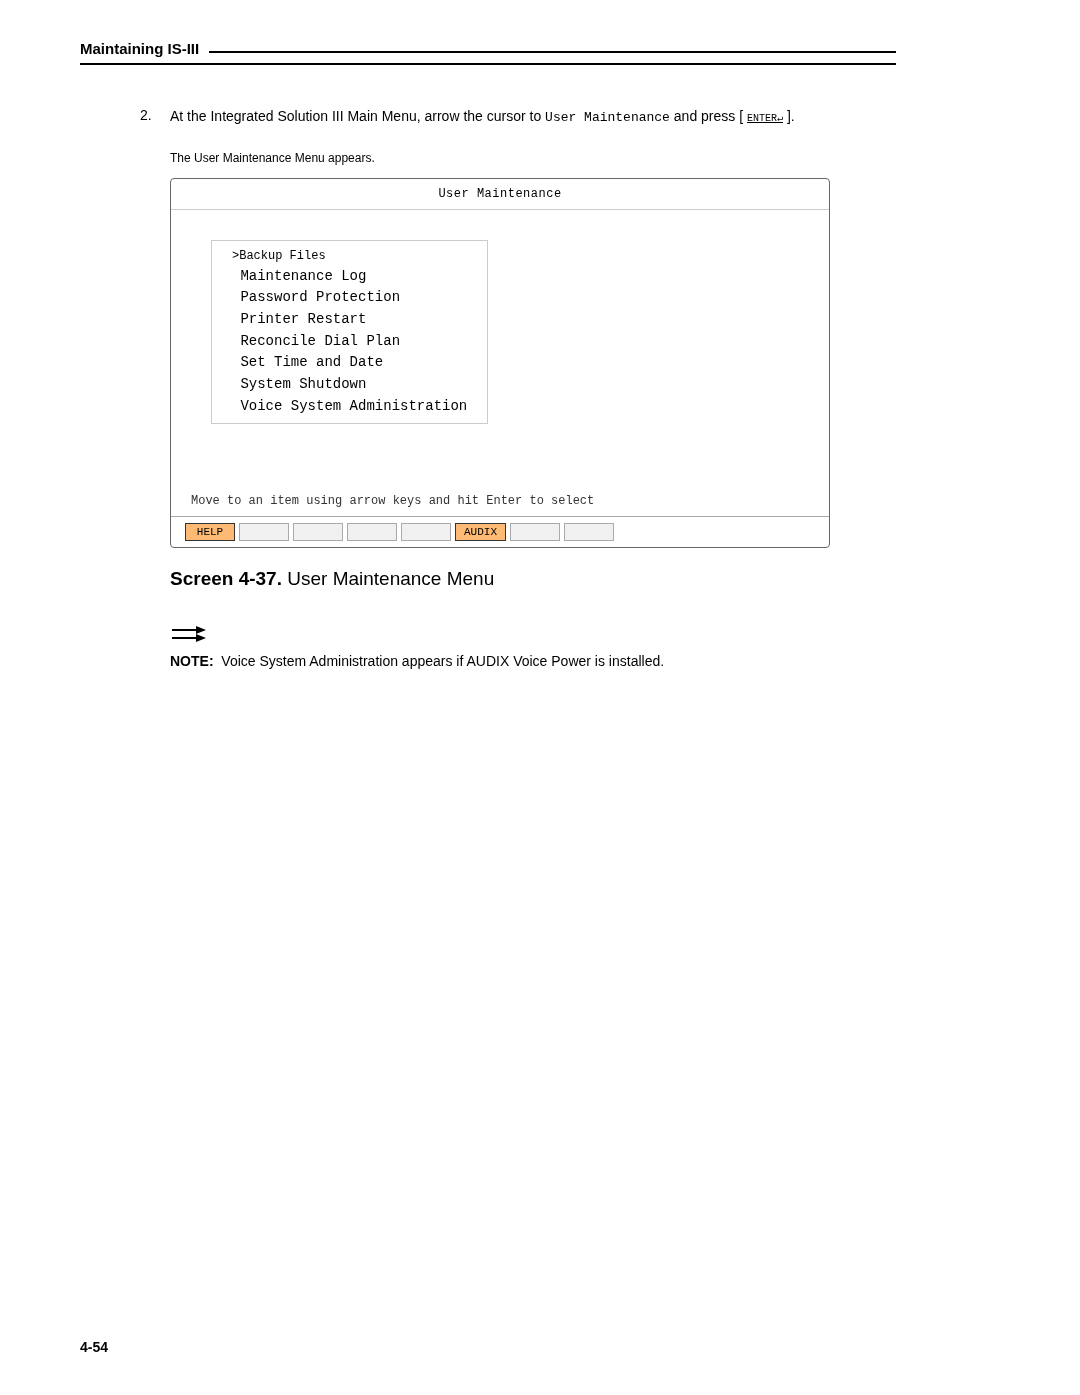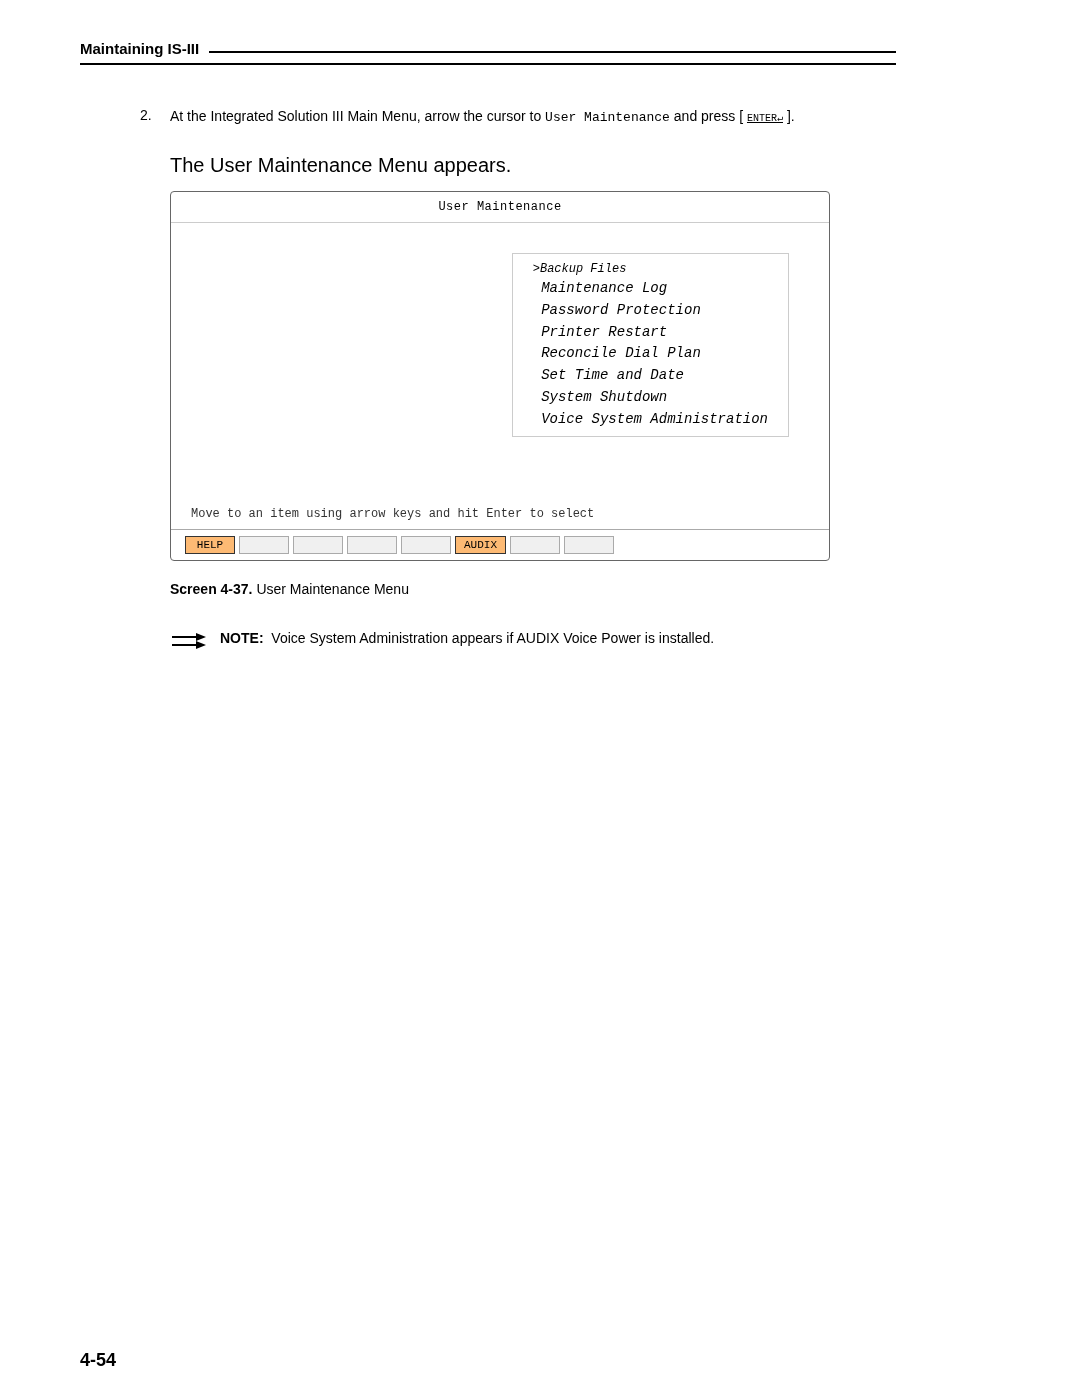--- a/index.html
+++ b/index.html
@@ -74,21 +74,21 @@
       font-size: 13px;
     }
 
     .underline-key {
       text-decoration: underline;
       font-family: 'Courier New', Courier, monospace;
       font-size: 10px;
     }
 
     .continuation-text {
-      font-size: 20px;
+      font-size: 12px;
       line-height: 1.6;
       margin-top: 10px;
       padding-left: 30px;
     }
 
     
     .terminal-box {
       border: 1px solid #666666;
       border-radius: 4px;
       margin: 10px 0 20px 0;
@@ -118,23 +118,22 @@
       font-size: 12px;
       line-height: 1.5;
     }
 
     .terminal-content {
       padding: 10px 20px 20px 20px;
     }
 
     .terminal-menu-wrapper {
       display: flex;
-      justify-content: flex-end;
+      justify-content: flex-start;
       padding: 10px 0 0 0;
-      font-style: italic;
     }
 
     .menu-item {
       font-family: 'Courier New', Courier, monospace;
       font-size: 14px;
       line-height: 1.55;
     }
 
     .menu-item-selected {
       font-family: 'Courier New', Courier, monospace;
@@ -173,35 +172,36 @@
       padding: 2px 8px;
       font-family: 'Courier New', Courier, monospace;
       font-size: 11px;
       min-width: 50px;
       text-align: center;
       background: #f0f0f0;
       color: #f0f0f0;
     }
 
     .screen-caption {
-      font-size: 14px;
+      font-size: 19px;
       margin-top: 8px;
       margin-bottom: 30px;
       padding-left: 30px;
     }
 
     .screen-caption strong {
       font-weight: bold;
     }
 
     .note-section {
       display: flex;
       align-items: flex-start;
       margin-top: 10px;
       padding-left: 30px;
+      flex-direction: column;
     }
 
     .note-icon {
       width: 40px;
       height: 28px;
       margin-right: 10px;
       flex-shrink: 0;
       margin-top: 2px;
     }
 
@@ -210,23 +210,23 @@
       line-height: 1.6;
     }
 
     .note-label {
       font-weight: bold;
       font-size: 14px;
     }
 
     .page-footer {
       position: absolute;
-      bottom: 24px;
+      bottom: 40px;
       left: 80px;
-      font-size: 18px;
+      font-size: 14px;
       font-weight: bold;
     }
   </style>
 </head>
 <body>
 
 <div class="page-container">
 
   <div class="header-section">
     <span class="header-title">Maintaining IS-III</span>

